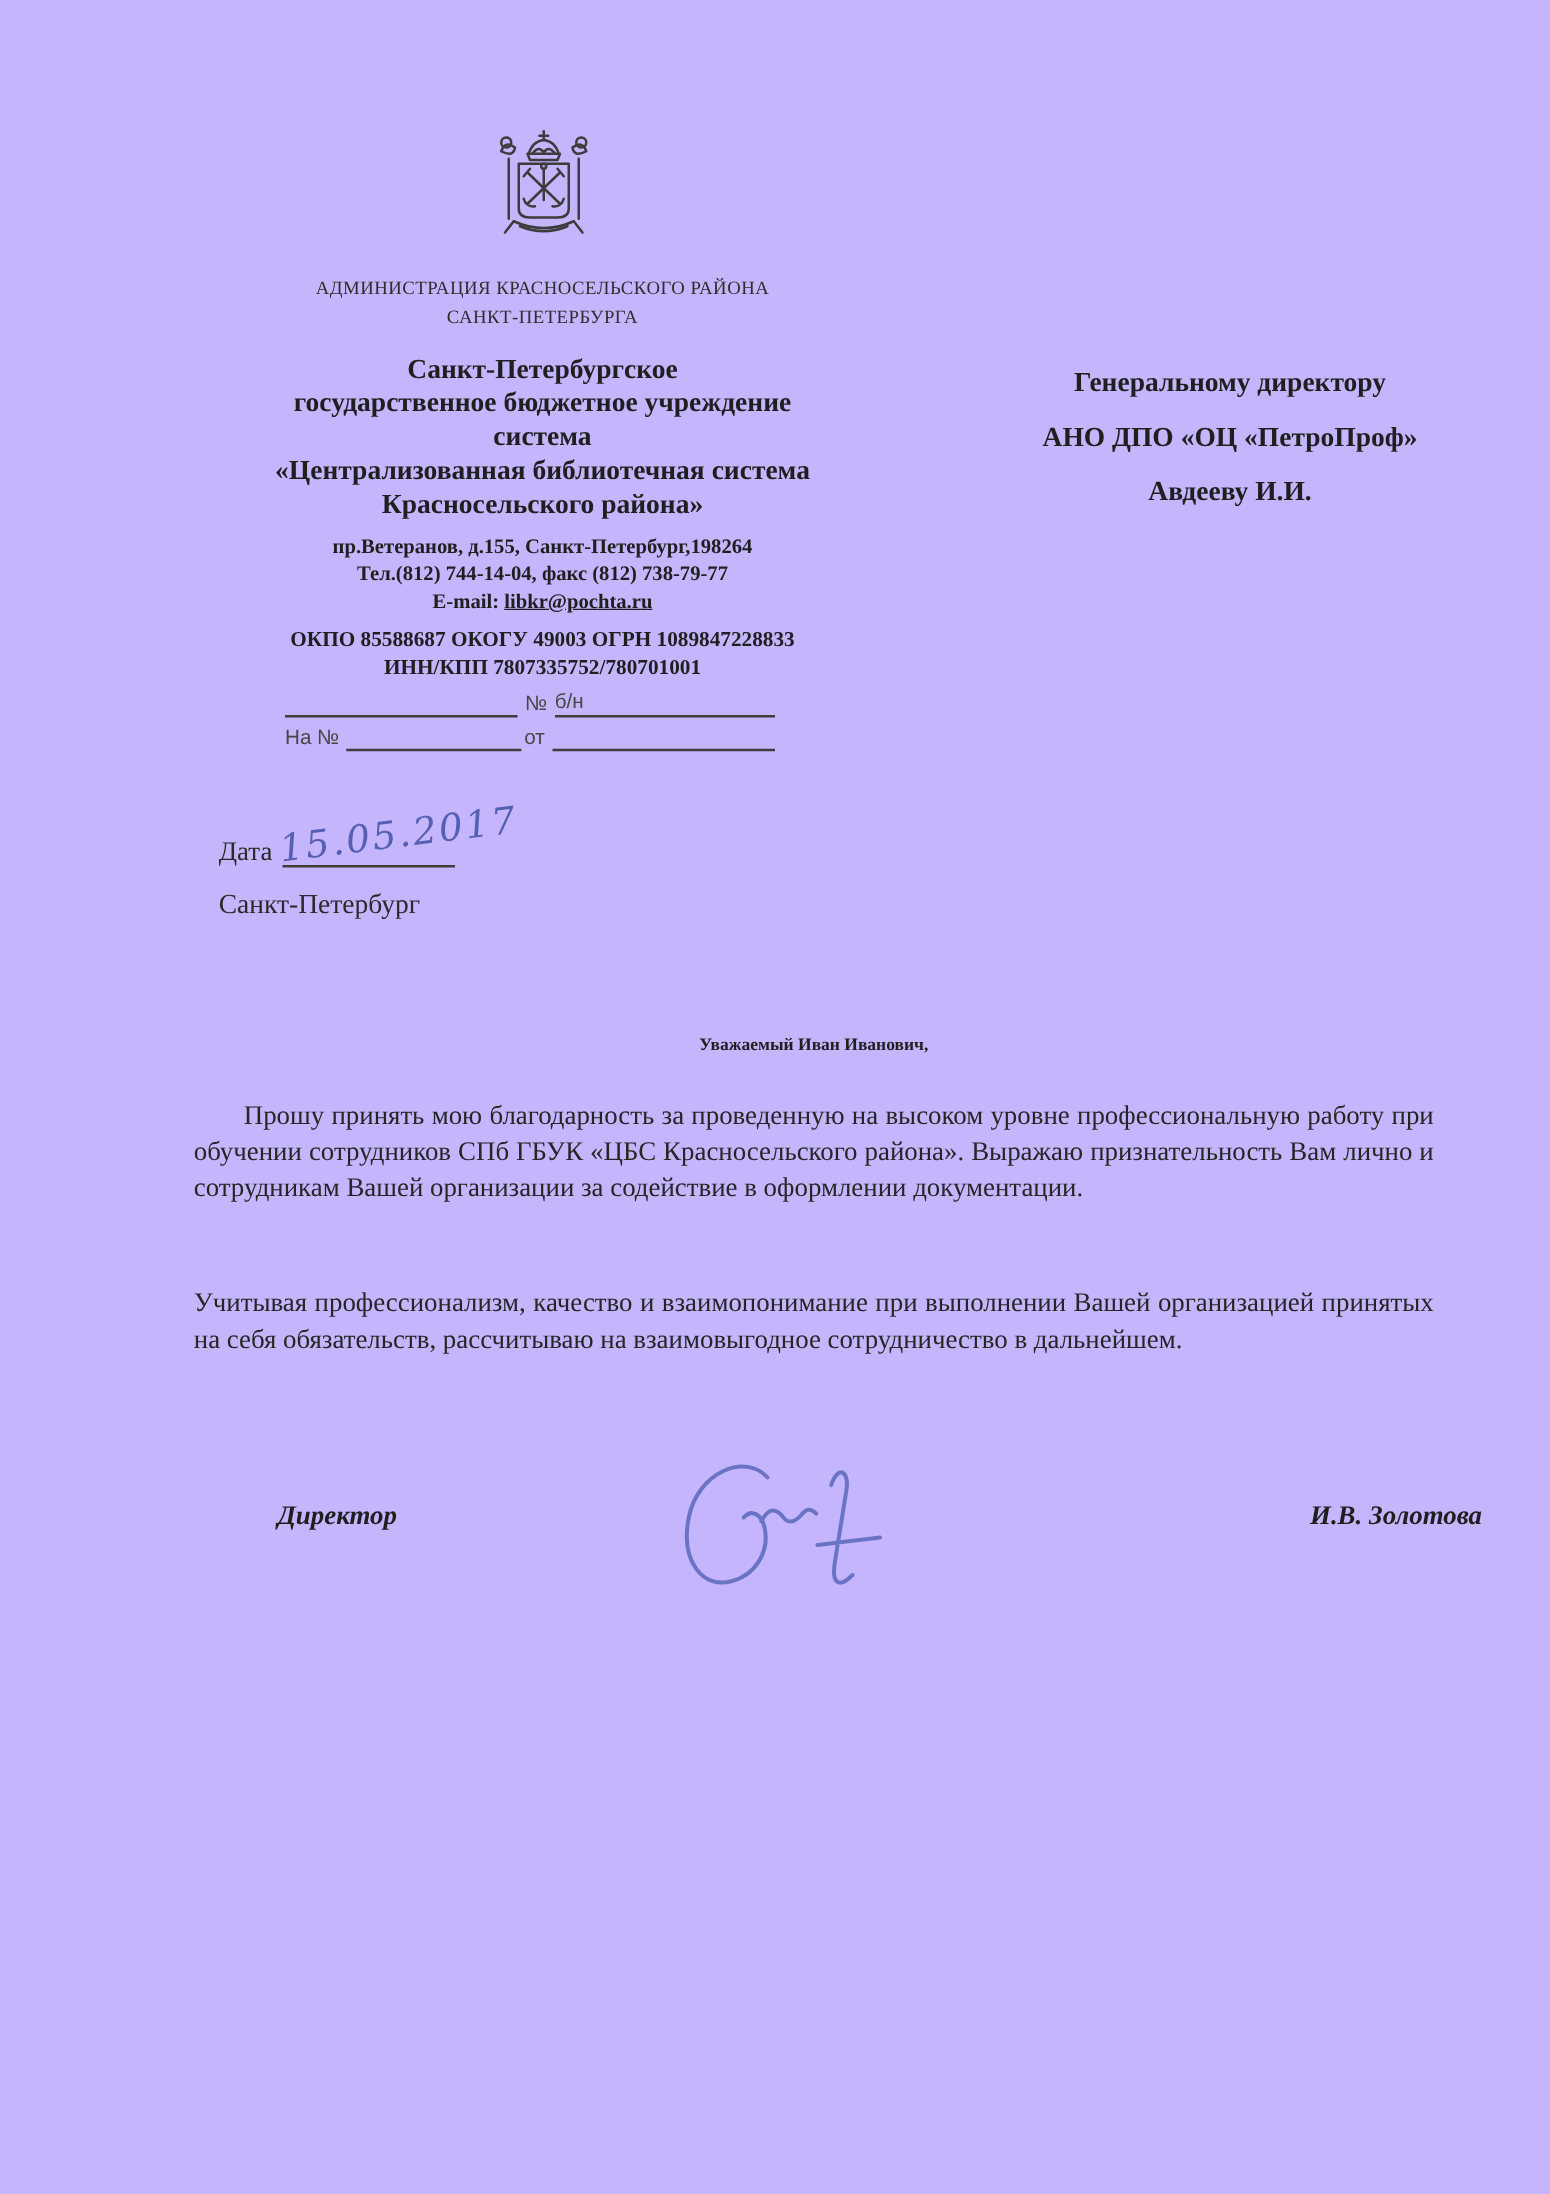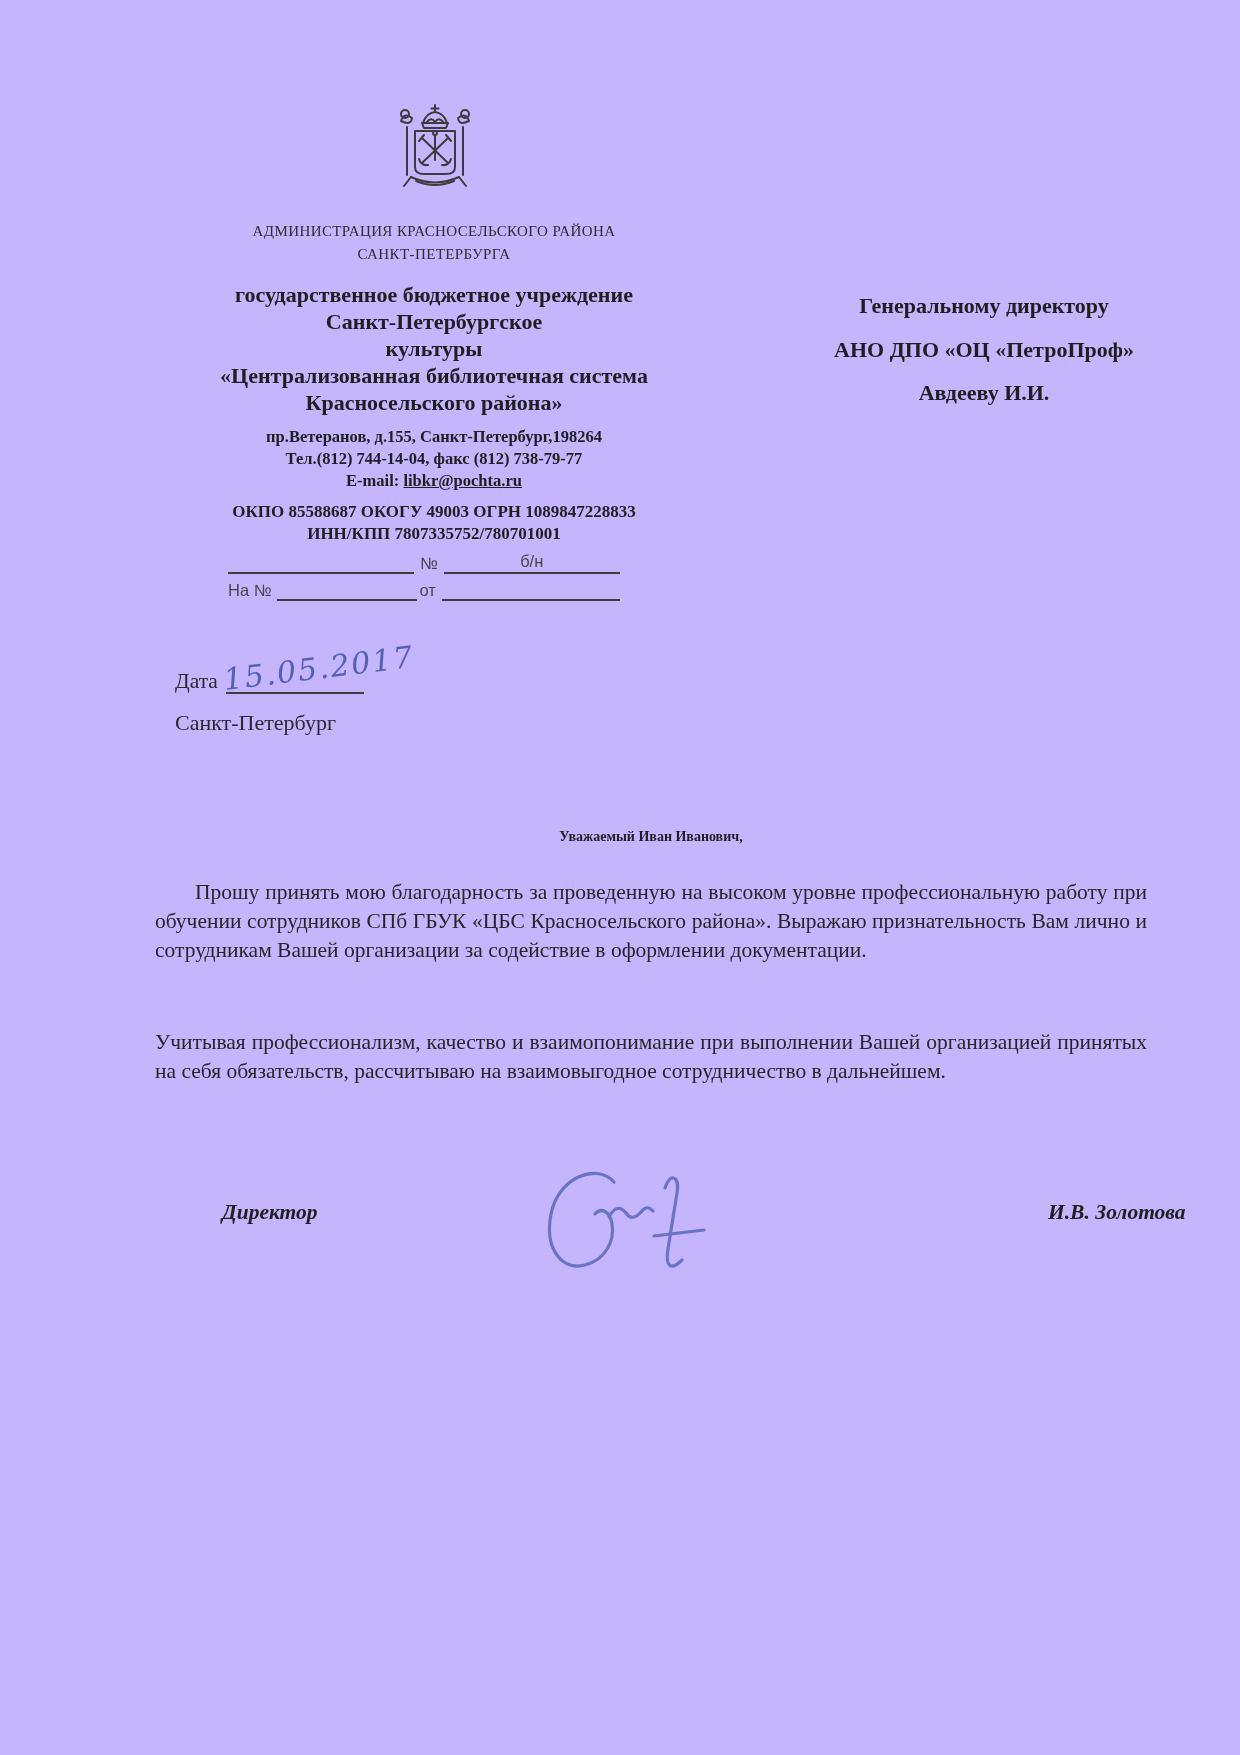--- a/index.html
+++ b/index.html
@@ -36,21 +36,21 @@
     text-align:center; font-weight:bold; font-size:17px; line-height:22px;
     color:#1f1f1f;
   }
   
   .refs {
     position:absolute; left:228px; top:550px; width:410px;
     font-family:"Liberation Sans", sans-serif;
     font-size:16.5px; color:#474747;
   }
   .ref-line { display:flex; align-items:flex-end; height:24px; margin-bottom:3px; }
-  .ref-blank { display:inline-block; border-bottom:2px solid #3d3d3d; height:22px; text-align:center; }
+  .ref-blank { display:inline-block; border-bottom:2px solid #3d3d3d; height:22px; text-align:left; }
   .ref-label { padding:0 6px; line-height:22px; }
   .ref-label.first { padding-left:0; }
   
   .date-row { position:absolute; left:175px; top:668px; font-size:21.5px; color:#2a2a2a; }
   .date-line {
     display:inline-block; width:138px; height:26px; margin-left:8px;
     border-bottom:2px solid #3d3d3d; vertical-align:bottom;
   }
   .handwritten-date {
     position:absolute; left:48px; top:-18px; width:200px;
@@ -122,23 +122,23 @@
       </g>
     </svg>
   </div>
 
   <div class="admin">
     <div>АДМИНИСТРАЦИЯ КРАСНОСЕЛЬСКОГО РАЙОНА</div>
     <div>САНКТ-ПЕТЕРБУРГА</div>
   </div>
 
   <div class="org">
+    <div>Санкт-Петербургское</div>
     <div>государственное бюджетное учреждение</div>
-    <div>Санкт-Петербургское</div>
-    <div>культуры</div>
+    <div>система</div>
     <div>«Централизованная библиотечная система</div>
     <div>Красносельского района»</div>
   </div>
 
   <div style="position:absolute; top:284px; right:106px; text-align:center; font-weight:bold; font-size:22px; line-height:43.5px; color:#1f1f1f;">
     <div>Генеральному директору</div>
     <div>АНО ДПО «ОЦ «ПетроПроф»</div>
     <div>Авдееву И.И.</div>
   </div>
 

